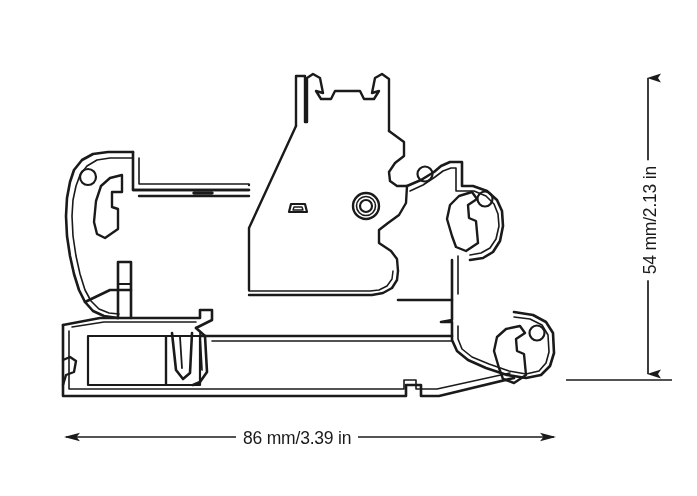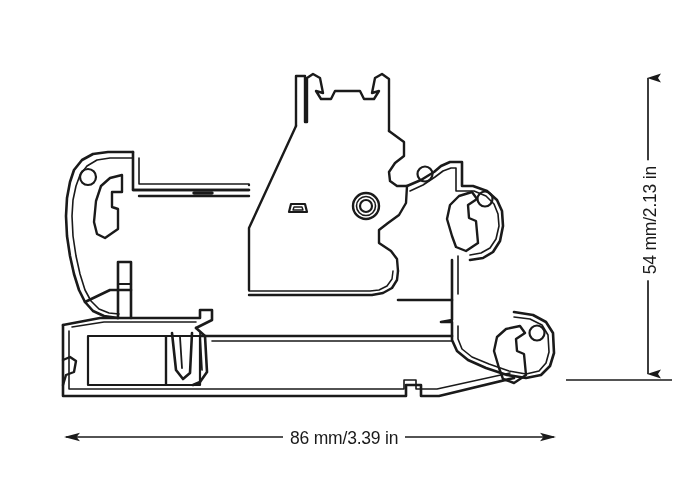--- a/index.html
+++ b/index.html
@@ -32,21 +32,20 @@
     font-weight: 400;
     letter-spacing: -0.2px;
     white-space: nowrap;
     background: #ffffff;
     line-height: 1;
   }
   #label-width {
     left: 236px;
     top: 428px;
     padding: 2px 7px;
-    margin-left: 47px;
   }
   #label-height {
     left: 639px;
     top: 160px;
     transform-origin: 0 0;
     transform: rotate(-90deg) translate(-100%, 0);
     padding: 3px 6px;
   }
 </style>
 </head>

